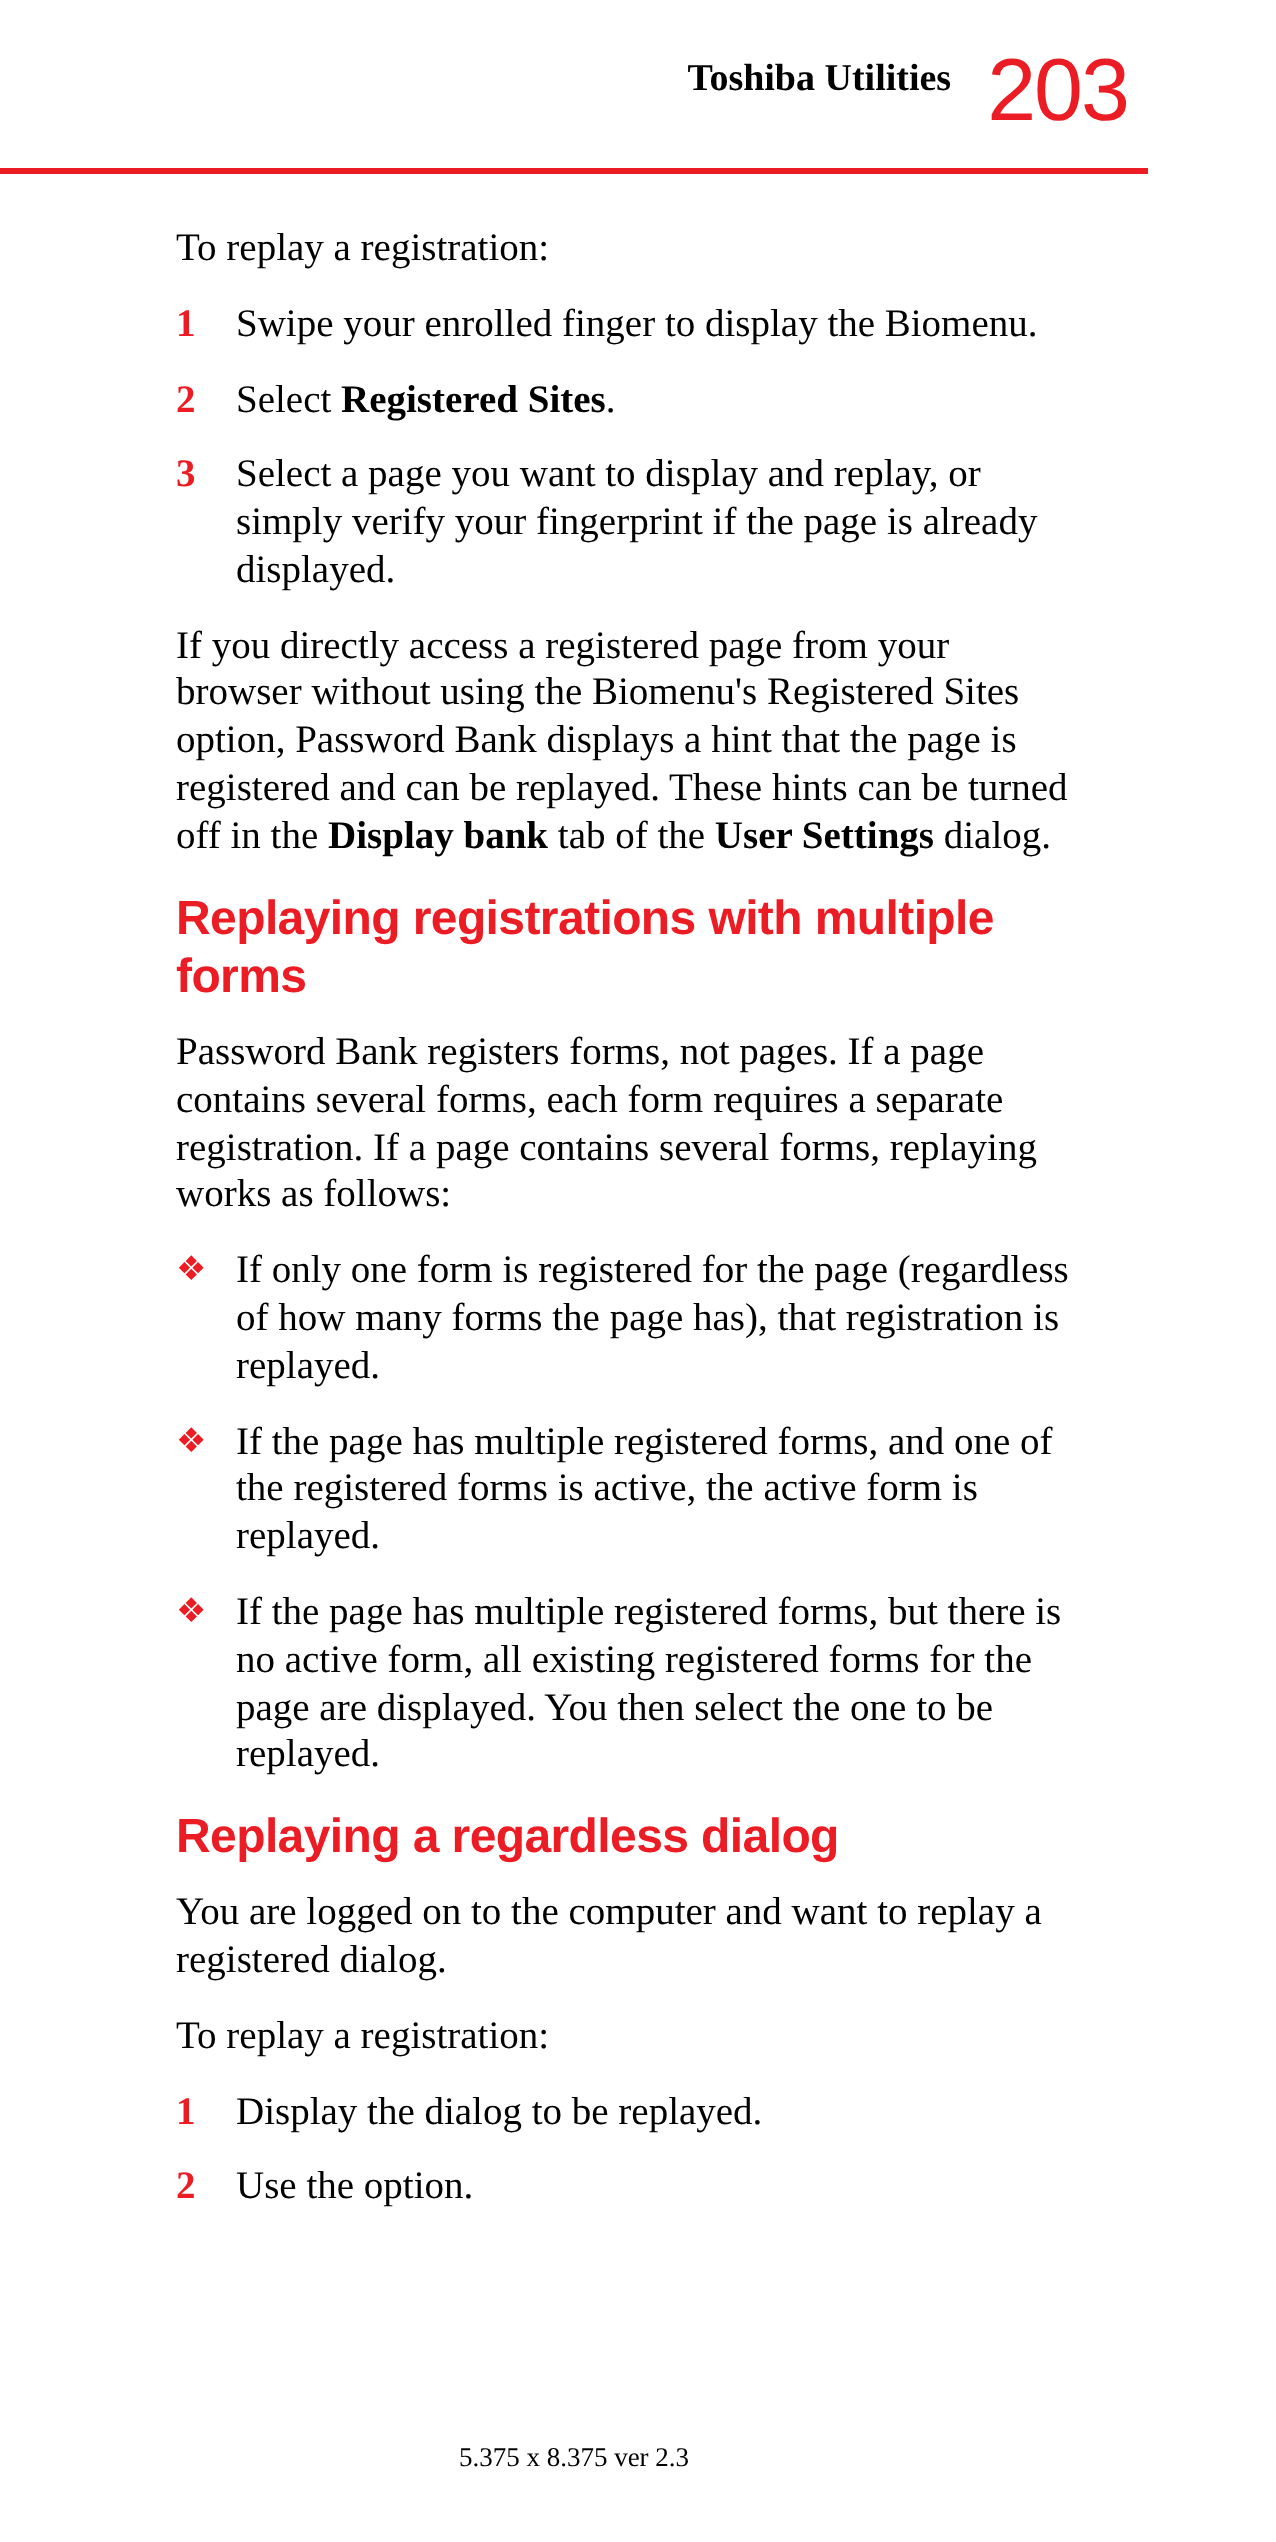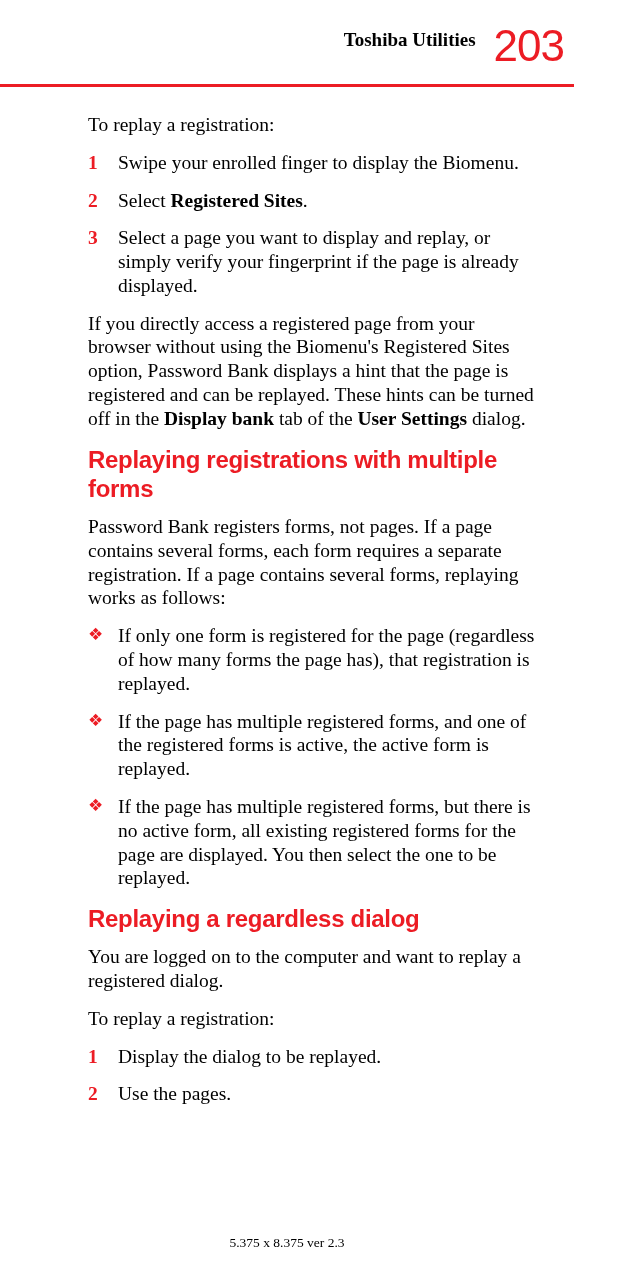--- a/index.html
+++ b/index.html
@@ -16,21 +16,21 @@
   .numlist { list-style: none; margin-bottom: 14px; }
   .numlist li { display: flex; margin-bottom: 14px; }
   .numlist .num { color: #ec1c24; font-weight: bold; width: 30px; flex: 0 0 30px; font-family: "Times New Roman", serif; }
   .numlist .txt { flex: 1; }
   .bold { font-weight: bold; }
   .h2 { font-family: Arial, Helvetica, sans-serif; font-weight: bold; color: #ec1c24; font-size: 24px; letter-spacing: -0.3px; margin: 10px 0 12px 0; font-stretch: condensed; }
   .bulletlist { list-style: none; margin-bottom: 14px; }
   .bulletlist li { display: flex; margin-bottom: 14px; }
   .bulletlist .glyph { color: #ec1c24; width: 30px; flex: 0 0 30px; font-size: 17px; line-height: 1.3; }
   .bulletlist .txt { flex: 1; }
-  .footer { position: absolute; bottom: 20px; left: 0; width: 100%; text-align: center; font-family: "Times New Roman", serif; font-size: 13.5px; margin-top: 24px; }
+  .footer { position: absolute; bottom: 34px; left: 0; width: 100%; text-align: center; font-family: "Times New Roman", serif; font-size: 13.5px; margin-top: 24px; }
 </style>
 </head>
 <body>
 
 <div class="page">
 
   <div class="header">
     <div class="header-text">
       <div class="chapter-title">Toshiba Utilities</div>
     </div>
@@ -89,21 +89,21 @@
 
     <p class="para">To replay a registration:</p>
 
     <ol class="numlist">
       <li>
         <span class="num">1</span>
         <span class="txt">Display the dialog to be replayed.</span>
       </li>
       <li>
         <span class="num">2</span>
-        <span class="txt">Use the pages.</span>
+        <span class="txt">Use the option.</span>
       </li>
     </ol>
 
   </div>
 
   <div class="footer">5.375 x 8.375 ver 2.3</div>
 
 </div>
 
 </body></html>

